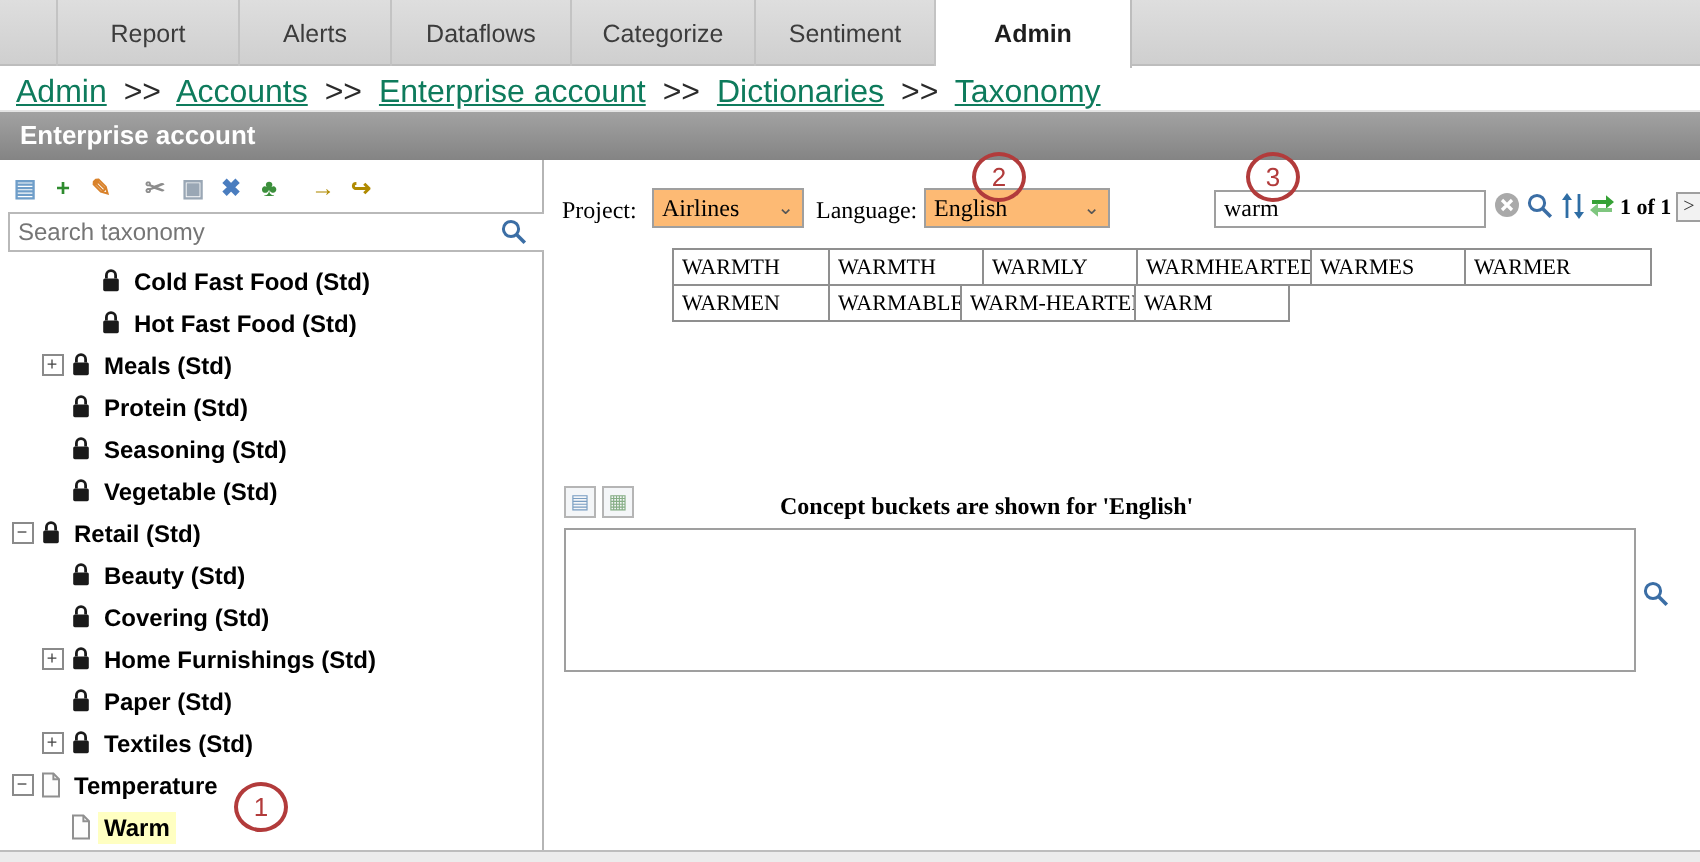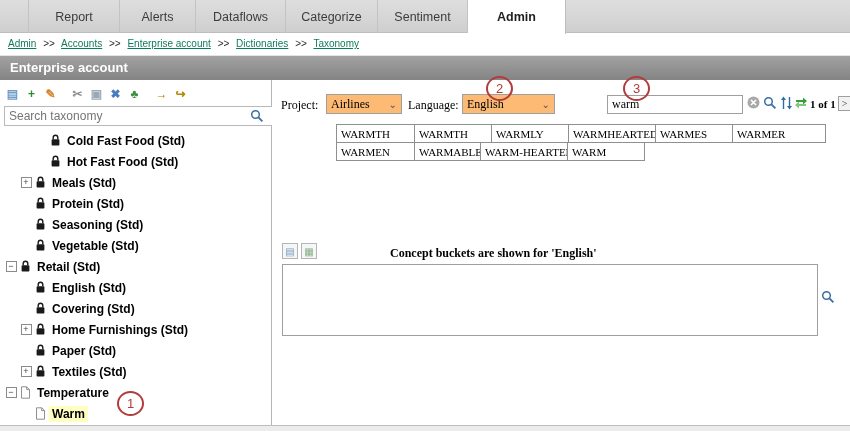--- a/index.html
+++ b/index.html
@@ -10,21 +10,21 @@
   
   .tabbar { position:absolute; top:0; left:0; width:850px; height:33px;
             background:linear-gradient(#dedede,#cfcfcf); border-bottom:1px solid #bdbdbd; display:flex; }
   .tab { display:flex; align-items:center; justify-content:center; font-size:12.5px; color:#3c3c3c;
          border-right:1px solid #c3c3c3; cursor:pointer; height:33px; }
   .tab.first { margin-left:28px; border-left:1px solid #c3c3c3; }
   .tab.active { background:#fff; font-weight:bold; color:#1e1e1e; height:34px; border-right:1px solid #bdbdbd; }
 
   
   .breadcrumb { position:absolute; top:34px; left:0; width:850px; height:22px; background:#fff;
-                font-size:10px; padding:4px 0 0 8px; border-bottom:1px solid #e4e4e4; white-space:nowrap; }
+                font-size:16px; padding:4px 0 0 8px; border-bottom:1px solid #e4e4e4; white-space:nowrap; }
   .breadcrumb a { color:#0e7b5c; text-decoration:underline; cursor:pointer; }
   .breadcrumb .sep { color:#2b2b2b; margin:0 4px; }
 
   
   .titlebar { position:absolute; top:56px; left:0; width:850px; height:24px;
               background:linear-gradient(#a2a2a2,#848484); color:#fff; font-weight:bold;
               font-size:13px; line-height:24px; padding-left:10px; }
 
   
   .left-panel  { position:absolute; top:80px; left:0; width:272px; height:345px; background:#fff; border-right:1px solid #b5b5b5; }
@@ -226,21 +226,21 @@
       </div>
 
       <div class="trow" style="padding-left:19px">
         <span class="slot"></span>
         <span class="node-icon">
             <svg width="11" height="13" viewBox="0 0 11 13">
               <path d="M3.2 5.2V3.6a2.3 2.3 0 0 1 4.6 0v1.6" fill="none" stroke="#1a1a1a" stroke-width="1.4"></path>
               <rect x="1.6" y="5.2" width="7.8" height="6.4" rx="0.8" fill="#1a1a1a"></rect>
             </svg>
           </span>
-        <span class="tlabel">English (Std)</span>
+        <span class="tlabel">Beauty (Std)</span>
       </div>
 
       <div class="trow" style="padding-left:19px">
         <span class="slot"></span>
         <span class="node-icon">
             <svg width="11" height="13" viewBox="0 0 11 13">
               <path d="M3.2 5.2V3.6a2.3 2.3 0 0 1 4.6 0v1.6" fill="none" stroke="#1a1a1a" stroke-width="1.4"></path>
               <rect x="1.6" y="5.2" width="7.8" height="6.4" rx="0.8" fill="#1a1a1a"></rect>
             </svg>
           </span>

